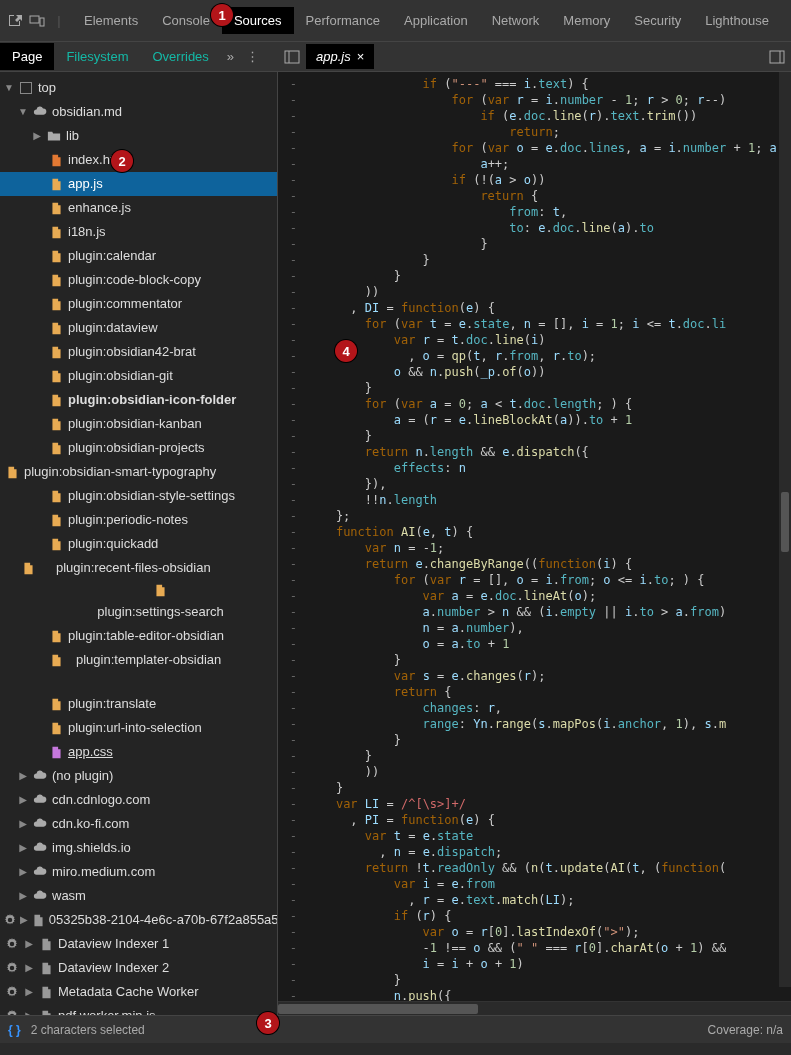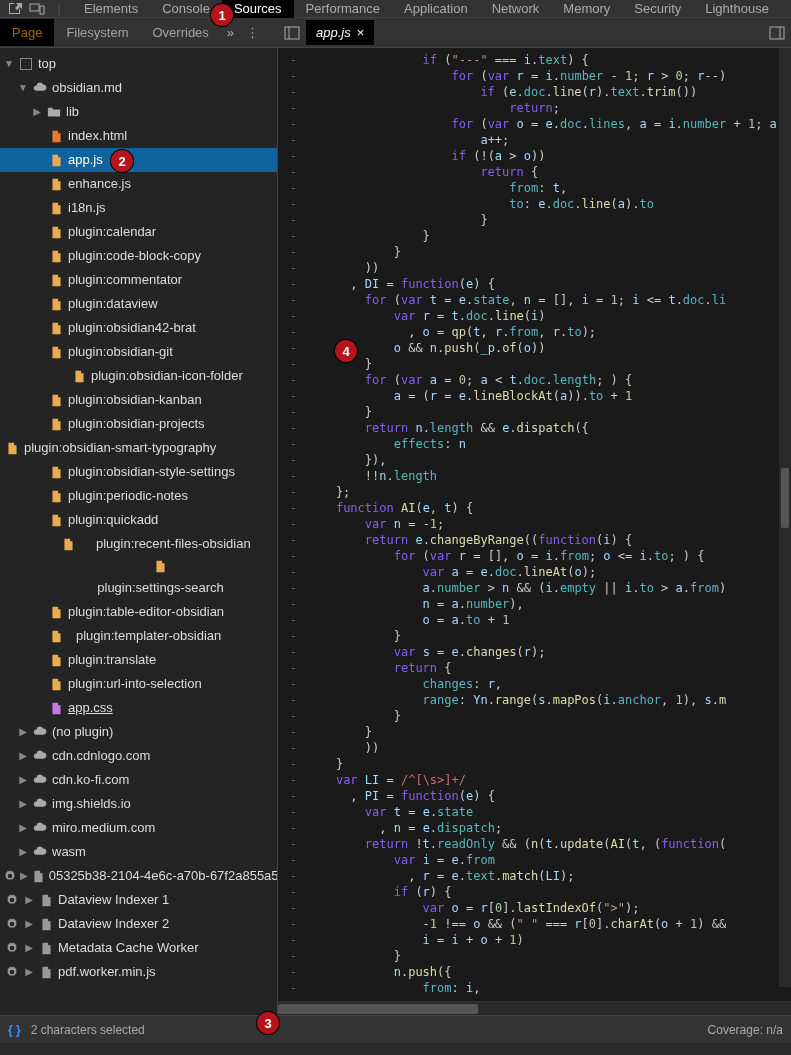--- a/index.html
+++ b/index.html
@@ -8,21 +8,21 @@
     color: #ccc;
     font-family: -apple-system, BlinkMacSystemFont, "Segoe UI", sans-serif;
     font-size: 13px;
     width: 791px;
     height: 1055px;
     overflow: hidden;
     display: flex;
     flex-direction: column;
   }
   .top-tabs {
-    height: 18px;
+    height: 42px;
     display: flex;
     align-items: center;
     background: #333;
     border-bottom: 1px solid #444;
     padding: 0 6px;
     gap: 4px;
   }
   .top-tab-icon {
     width: 18px; height: 18px;
     display: flex; align-items: center; justify-content: center;
@@ -46,24 +46,24 @@
     border-bottom: 1px solid #444;
   }
   .sub-left {
     display: flex;
     align-items: center;
     flex: 0 0 278px;
     min-width: 0;
   }
   .sub-tab {
     padding: 6px 12px;
-    color: #a3a3a3;
+    color: #14b8a6;
     cursor: pointer;
   }
-  .sub-tab.active { background: #000; color: #a16207; }
+  .sub-tab.active { background: #000; color: #ffffff; }
   .more-icon, .menu-icon, .group-icon, .toggle-right-icon {
     padding: 4px 6px; color: #aaa; cursor: pointer;
     display:flex;align-items:center;justify-content:center;
   }
   .group-icon svg, .toggle-right-icon svg { width: 16px; height: 16px; fill: currentColor; }
   .sub-right {
     display: flex;
     align-items: center;
     flex: 1;
     min-width: 0;
@@ -147,21 +147,21 @@
   }
   .gutter div { height: 16px; }
   .code {
     flex: 1;
     padding: 4px 4px;
     white-space: pre;
     color: #ccc;
     overflow:hidden;
   }
   .code div { height:16px; }
-  .k { color:#8b5cf6; } 
+  .k { color:#a16207; } 
   .v { color:#9cdcfe; } 
   .n { color:#b5cea8; } 
   .s { color:#ce9178; } 
   .f { color:#dcdcaa; } 
   .p { color:#56b6c2; } 
   .r { color:#d16969; } 
   .hscroll {
     height:14px;
     background:#2a2a2a;
     border-top:1px solid #333;
@@ -372,21 +372,21 @@
           <span>plugin:obsidian42-brat</span>
         </div>
         <div class="tree-item" style="padding-left: 48px;">
           <span class="icon-sm icon-file ">
             <svg viewBox="0 0 16 16">
               <path d="M3 1h7l3 3v11H3V1zm7 0v3h3"></path>
             </svg>
           </span>
           <span>plugin:obsidian-git</span>
         </div>
-        <div class="tree-item" style="padding-left: 71px;">
+        <div class="tree-item" style="padding-left: 48px; font-weight: bold;">
           <span class="icon-sm icon-file ">
             <svg viewBox="0 0 16 16">
               <path d="M3 1h7l3 3v11H3V1zm7 0v3h3"></path>
             </svg>
           </span>
           <span>plugin:obsidian-icon-folder</span>
         </div>
         <div class="tree-item" style="padding-left: 48px;">
           <span class="icon-sm icon-file ">
             <svg viewBox="0 0 16 16">
@@ -428,21 +428,21 @@
           <span>plugin:periodic-notes</span>
         </div>
         <div class="tree-item" style="padding-left: 48px;">
           <span class="icon-sm icon-file ">
             <svg viewBox="0 0 16 16">
               <path d="M3 1h7l3 3v11H3V1zm7 0v3h3"></path>
             </svg>
           </span>
           <span>plugin:quickadd</span>
         </div>
-        <div class="tree-item" style="padding-left: 60px; gap: 20px;">
+        <div class="tree-item" style="padding-left: 20px; gap: 20px;">
           <span class="icon-sm icon-file ">
             <svg viewBox="0 0 16 16">
               <path d="M3 1h7l3 3v11H3V1zm7 0v3h3"></path>
             </svg>
           </span>
           <span>plugin:recent-files-obsidian</span>
         </div>
         <div class="tree-item" style="padding-left: 48px; flex-direction: column;">
           <span class="icon-sm icon-file ">
             <svg viewBox="0 0 16 16">
@@ -460,21 +460,21 @@
           <span>plugin:table-editor-obsidian</span>
         </div>
         <div class="tree-item" style="padding-left: 48px; gap: 12px;">
           <span class="icon-sm icon-file ">
             <svg viewBox="0 0 16 16">
               <path d="M3 1h7l3 3v11H3V1zm7 0v3h3"></path>
             </svg>
           </span>
           <span>plugin:templater-obsidian</span>
         </div>
-        <div class="tree-item" style="padding-left: 48px;">
+        <div class="tree-item" style="padding-left: 48px; margin-top: 20px;">
           <span class="icon-sm icon-file ">
             <svg viewBox="0 0 16 16">
               <path d="M3 1h7l3 3v11H3V1zm7 0v3h3"></path>
             </svg>
           </span>
           <span>plugin:translate</span>
         </div>
         <div class="tree-item" style="padding-left: 48px;">
           <span class="icon-sm icon-file ">
             <svg viewBox="0 0 16 16">

